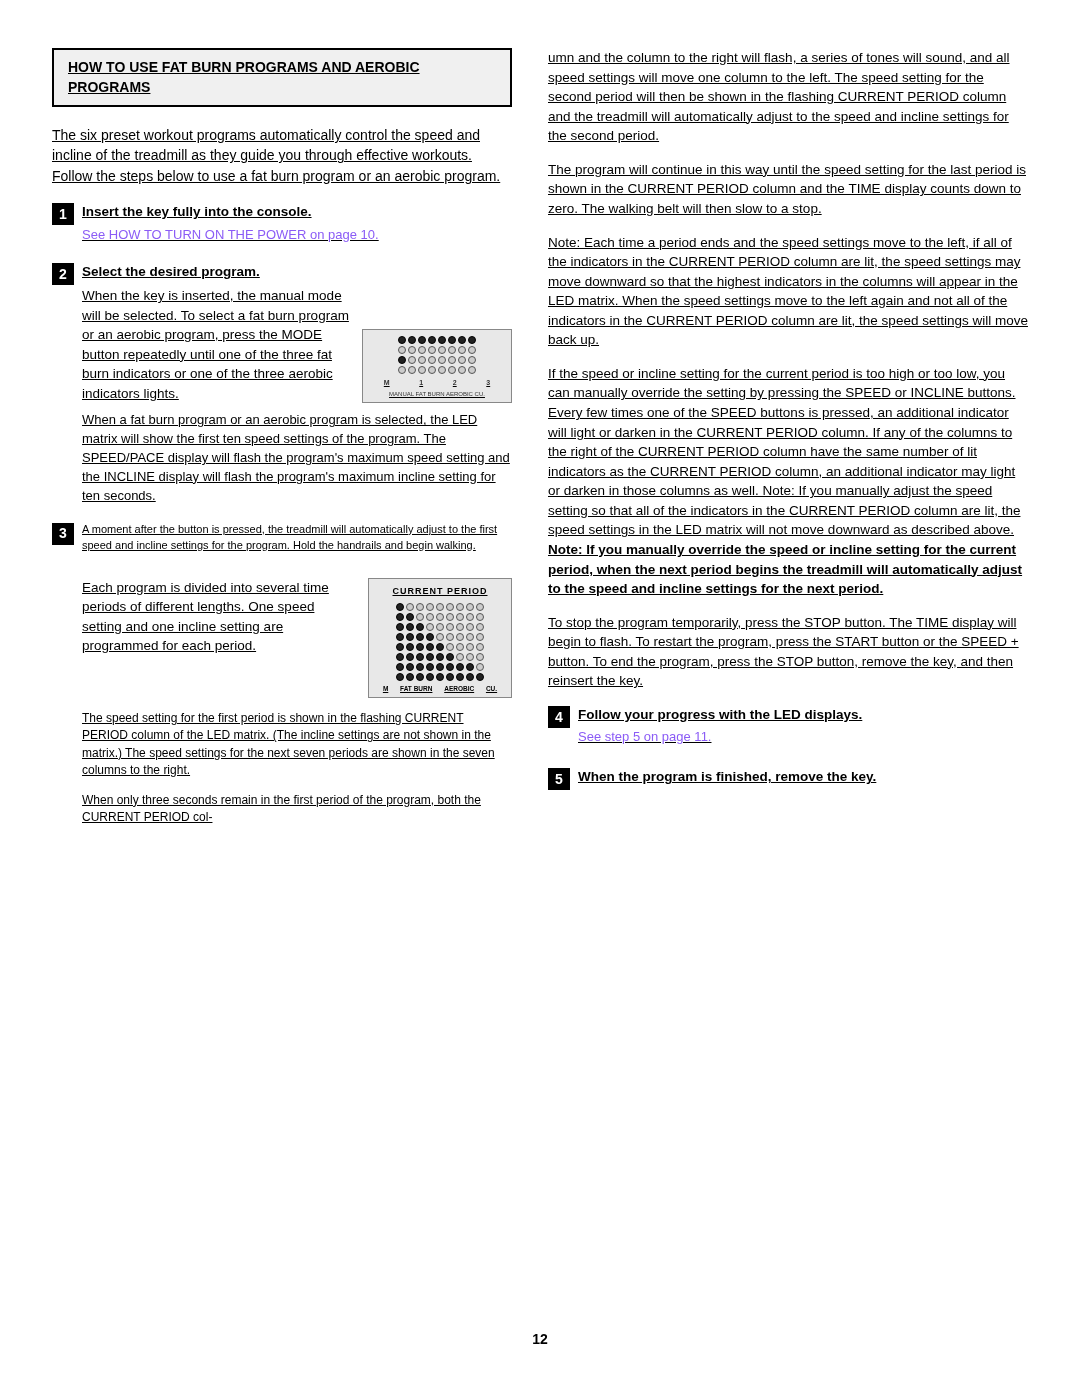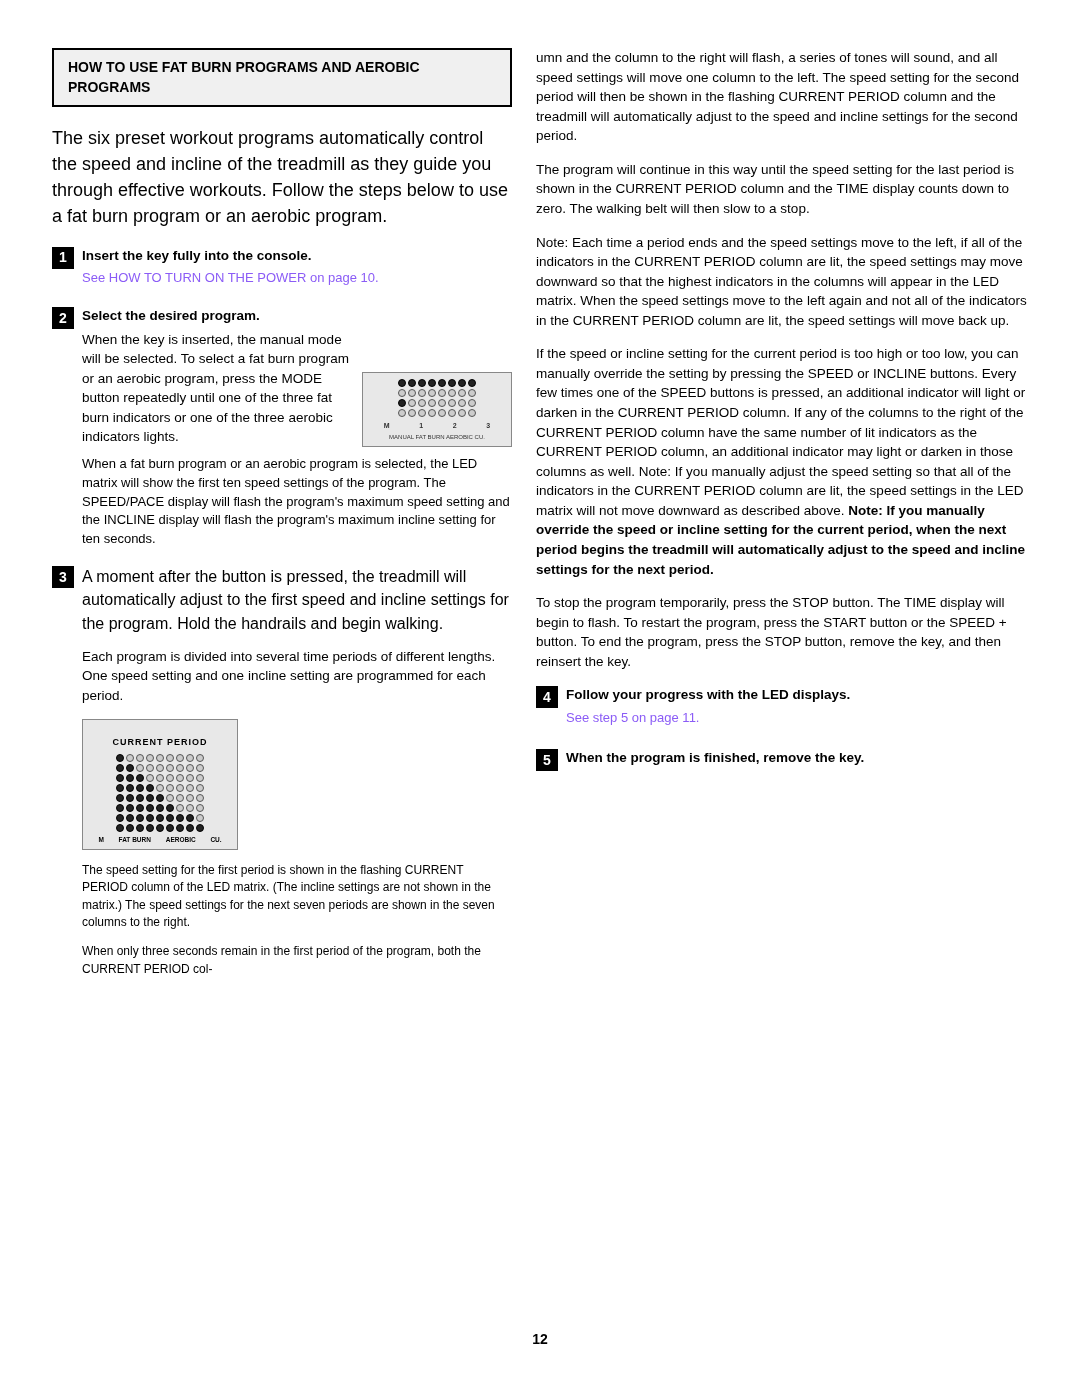--- a/index.html
+++ b/index.html
@@ -21,22 +21,23 @@
     .page {
       width: 1080px;
       min-height: 1397px;
       padding: 48px 52px 48px 52px;
       display: flex;
       flex-direction: column;
     }
 
     .two-column {
       display: flex;
-      gap: 24px;
+      gap: 36px;
       flex: 1;
+      text-decoration: underline;
     }
 
     .left-col {
       width: 460px;
       flex-shrink: 0;
     }
 
     .right-col {
       flex: 1;
     }
@@ -50,21 +51,21 @@
 
     .header-box-title {
       font-weight: bold;
       font-size: 14px;
       text-transform: uppercase;
       line-height: 1.4;
     }
 
     .section-intro {
       margin-bottom: 16px;
-      font-size: 18px;
+      font-size: 14px;
     }
 
     .step {
       display: flex;
       align-items: flex-start;
       margin-bottom: 10px;
       gap: 8px;
     }
 
     .step-number {
@@ -147,44 +148,43 @@
       display: flex;
       justify-content: space-around;
       font-size: 7px;
       margin-top: 4px;
       font-weight: bold;
       color: #333;
       padding: 0 2px;
     }
 
     .step3-body {
-      font-size: 16px;
-      margin-bottom: 12px;
+      font-size: 11px;
+      margin-bottom: 24px;
     }
 
     
     .current-period-container {
       display: flex;
       gap: 14px;
       align-items: flex-start;
       margin-bottom: 12px;
-      flex-direction: column;
     }
 
     .current-period-text {
       font-size: 13.5px;
       flex: 1;
     }
 
     .current-period-matrix {
-      width: 156px;
+      width: 144px;
       flex-shrink: 0;
       border: 1px solid #888;
       background: #e8e8e8;
-      padding: 16px 6px 4px 6px;
+      padding: 6px 6px 4px 6px;
     }
 
     .cp-title {
       text-align: center;
       font-size: 9px;
       font-weight: bold;
       margin-bottom: 5px;
       letter-spacing: 1px;
     }
 

